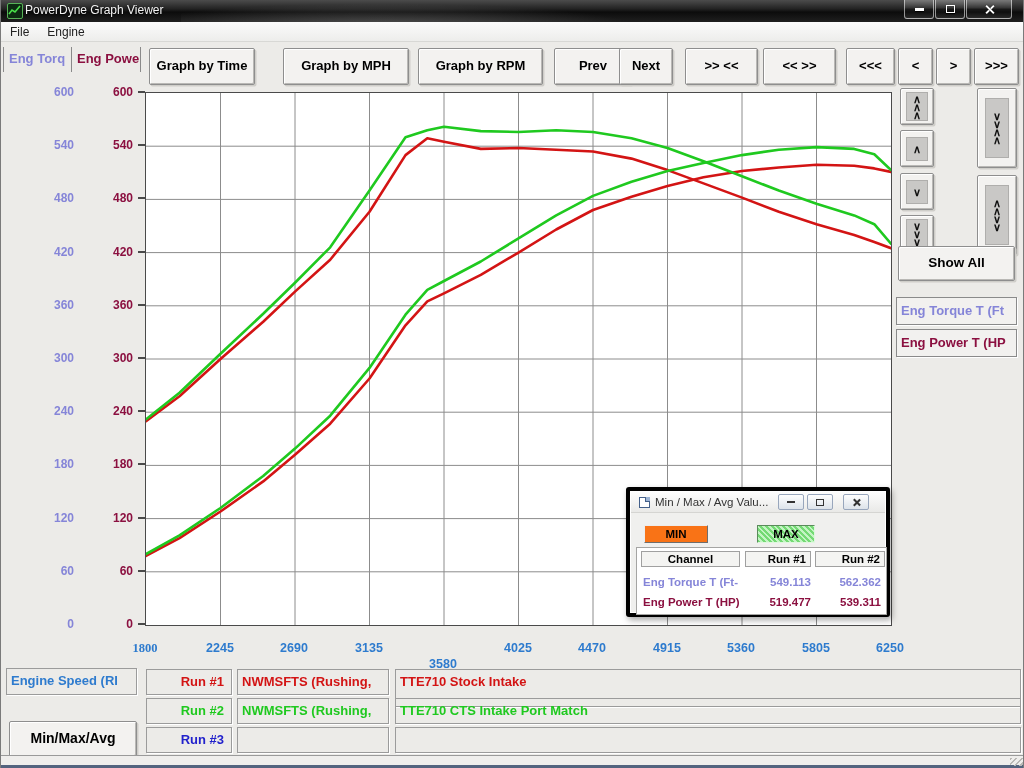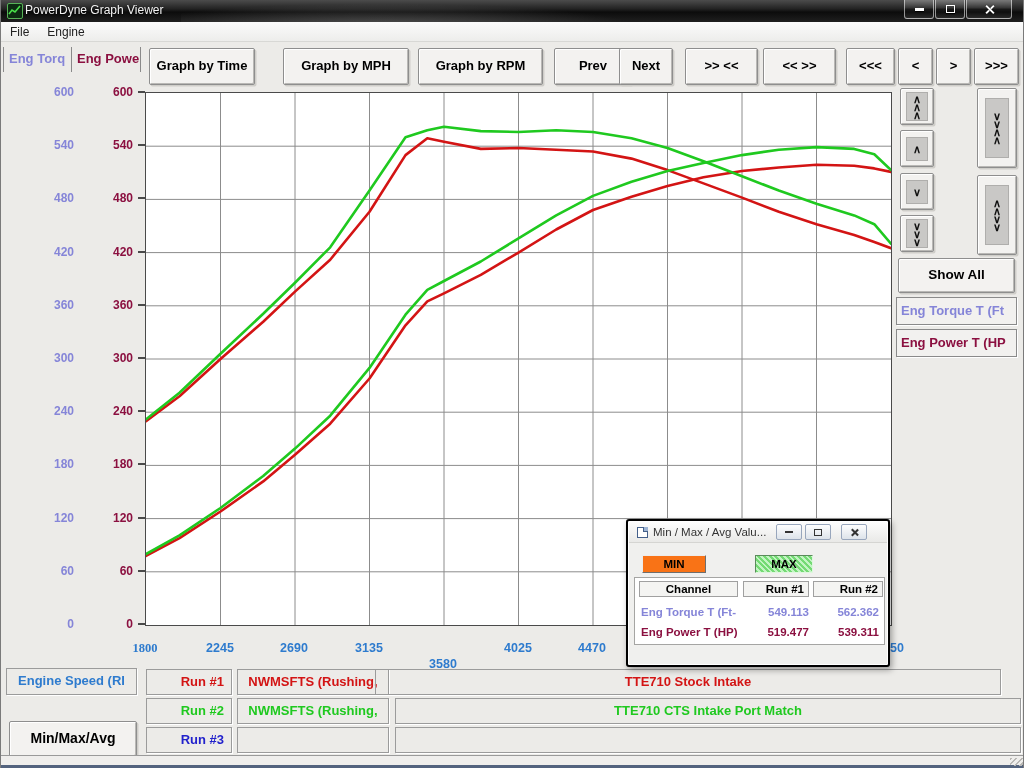--- a/index.html
+++ b/index.html
@@ -51,23 +51,23 @@
   .ytickmark { position:absolute; left:137px; width:7px; height:2px; background:#4A4A4A; }
   
   .chev-btn { display:flex; align-items:center; justify-content:center; }
   .thumb { background:#C9C8C6; border:1px solid #AFAEAC; display:flex; align-items:center; justify-content:center; }
   .chev { width:13px; line-height:8px; font-size:11px; font-weight:bold; color:#111;
     word-break:break-all; text-align:center; letter-spacing:0; }
   .rp-label { position:absolute; left:895px; width:121px; height:28px; background:#F2F1EF;
     border:1px solid #8a8a8a; box-shadow:1px 1px 0 #fff; font-size:13px; font-weight:bold;
     padding:5px 0 0 4px; white-space:nowrap; overflow:hidden; }
   
-  #dialog { position:absolute; left:625px; top:487px; width:264px; height:148px;
-    background:#F0F0EE; border:2px solid #000000; border-radius:3px;
-    box-shadow:0 0 0 1px #FFFFFF inset, 2px 3px 6px rgba(0,0,0,0.35); z-index:5;margin-top:32px; }
+  #dialog { position:absolute; left:625px; top:487px; width:264px; height:130px;
+    background:#F0F0EE; border:4px solid #000000; border-radius:3px;
+    box-shadow:0 0 0 1px #FFFFFF inset, 2px 3px 6px rgba(0,0,0,0.35); z-index:5; }
   .dlg-title { position:absolute; left:1px; top:1px; right:1px; height:21px;
     background:linear-gradient(180deg,#FDFDFD,#E9E9E7); border-bottom:1px solid #D5D5D2;
     font-size:11.5px; color:#333; }
   .dlg-title .txt { position:absolute; left:24px; top:4px; white-space:nowrap; }
   .dlg-icon { position:absolute; left:8px; top:5px; width:11px; height:11px; background:#fff;
     border:1px solid #44608A; }
   .dlg-icon::after { content:''; position:absolute; right:-1px; top:-1px; width:4px; height:4px;
     background:#9DB4D4; border-left:1px solid #44608A; border-bottom:1px solid #44608A; }
   .dctl { position:absolute; top:2px; width:26px; height:16px; border:1px solid #98A6BC; border-radius:2px;
     background:linear-gradient(180deg,#FEFEFE,#DDE3EA); display:flex; align-items:center; justify-content:center; }
@@ -85,21 +85,21 @@
     background:repeating-linear-gradient(45deg,#74DA74 0 2px,#C3F4C3 2px 4px);
     border:1px solid; border-color:#5B8A5B #DFF7DF #DFF7DF #5B8A5B; }
   .dlg-table { position:absolute; left:6px; top:56px; width:251px; height:68px;
     background:#FFFFFF; border:1px solid #A5A5A3; }
   .hdr-box { position:absolute; top:3px; height:16px; background:#F4F4F2; border:1px solid #A0A0A0;
     box-shadow:1px 1px 0 #fff; font-size:11.5px; font-weight:bold; line-height:14px; }
   .dlg-row-label { position:absolute; left:6px; font-size:11.5px; font-weight:bold; white-space:nowrap; }
   .dlg-val { position:absolute; font-size:11.5px; font-weight:bold; text-align:right; }
   
   .etched { position:absolute; border:1px solid #9B9B9B; box-shadow:1px 1px 0 #FFFFFF; overflow:hidden; white-space:nowrap; }
-  .leg-txt { font-size:13px; font-weight:bold; padding:4px 4px 0 4px;text-align:center; }
+  .leg-txt { font-size:13px; font-weight:bold; padding:4px 4px 0 4px; }
   .leg-run { text-align:right; padding-right:7px; }
   
   #bottom-strip { position:absolute; left:0; top:755px; width:1024px; height:13px;
     background:#EFEEEC; border-top:1px solid #9A9A9A; border-bottom:3px solid #53637E; }
   #resize-grip { position:absolute; right:2px; top:2px; width:13px; height:8px;
     background:repeating-linear-gradient(135deg,#B9B8B5 0 1.5px,transparent 1.5px 4px); }
 </style>
 </head>
 <body>
 
@@ -247,21 +247,21 @@
   <div class="btn chev-btn" style="left:976px;top:88px;width:40px;height:80px;">
       <div class="thumb" style="width:24px;height:60px;">
         <div class="chev">∨∨∧∧</div>
       </div>
     </div>
   <div class="btn chev-btn" style="left:976px;top:175px;width:40px;height:80px;">
       <div class="thumb" style="width:24px;height:60px;">
         <div class="chev">∧∧∨∨</div>
       </div>
     </div>
-  <div class="btn" style="left:897px;top:258px;width:117px;height:35px;font-size:13.5px;line-height:32px;">Show All</div>
+  <div class="btn" style="left:897px;top:246px;width:117px;height:35px;font-size:13.5px;line-height:32px;">Show All</div>
   <div class="rp-label" style="top: 297px; color: rgb(133, 133, 216);">Eng Torque T (Ft</div>
   <div class="rp-label" style="top: 329px; color: rgb(139, 16, 64);">Eng Power T (HP</div>
 
   <div id="dialog">
     <div class="dlg-title">
       <div class="dlg-icon"></div>
       <div class="txt">Min / Max / Avg Valu...</div>
       <div class="dctl min">
           <div class="dg-min"></div>
         </div>
@@ -284,21 +284,21 @@
       <div class="dlg-row-label" style="top: 48px; color: rgb(139, 16, 64);">Eng Power T (HP)</div>
       <div class="dlg-val" style="left: 108px; top: 48px; width: 66px; color: rgb(139, 16, 64);">519.477</div>
       <div class="dlg-val" style="left: 178px; top: 48px; width: 66px; color: rgb(139, 16, 64);">539.311</div>
     </div>
   </div>
 
   <div class="etched leg-txt" style="left: 5px; top: 668px; width: 131px; height: 27px; color: rgb(46, 123, 206);">Engine Speed (RI</div>
 
   <div class="etched leg-txt leg-run" style="left: 145px; top: 669px; width: 86px; height: 26px; color: rgb(211, 20, 20);">Run #1</div>
   <div class="etched leg-txt" style="left: 236px; top: 669px; width: 152px; height: 26px; color: rgb(211, 20, 20);">NWMSFTS (Rushing,</div>
-  <div class="etched leg-txt" style="left: 374px; top: 669px; width: 626px; height: 26px; color: rgb(211, 20, 20);">TTE710 Stock Intake</div>
+  <div class="etched leg-txt" style="left: 394px; top: 669px; width: 626px; height: 38px; color: rgb(211, 20, 20);">TTE710 Stock Intake</div>
 
   <div class="etched leg-txt leg-run" style="left: 145px; top: 698px; width: 86px; height: 26px; color: rgb(31, 201, 31);">Run #2</div>
   <div class="etched leg-txt" style="left: 236px; top: 698px; width: 152px; height: 26px; color: rgb(31, 201, 31);">NWMSFTS (Rushing,</div>
   <div class="etched leg-txt" style="left: 394px; top: 698px; width: 626px; height: 26px; color: rgb(31, 201, 31);">TTE710 CTS Intake Port Match</div>
 
   <div class="etched leg-txt leg-run" style="left: 145px; top: 727px; width: 86px; height: 26px; color: rgb(34, 34, 204);">Run #3</div>
   <div class="etched leg-txt" style="left: 236px; top: 727px; width: 152px; height: 26px; color: rgb(34, 34, 204);"></div>
   <div class="etched leg-txt" style="left: 394px; top: 727px; width: 626px; height: 26px; color: rgb(34, 34, 204);"></div>
 
   <div class="btn" style="left:8px;top:721px;width:128px;height:36px;font-size:14px;line-height:33px;">Min/Max/Avg</div>

